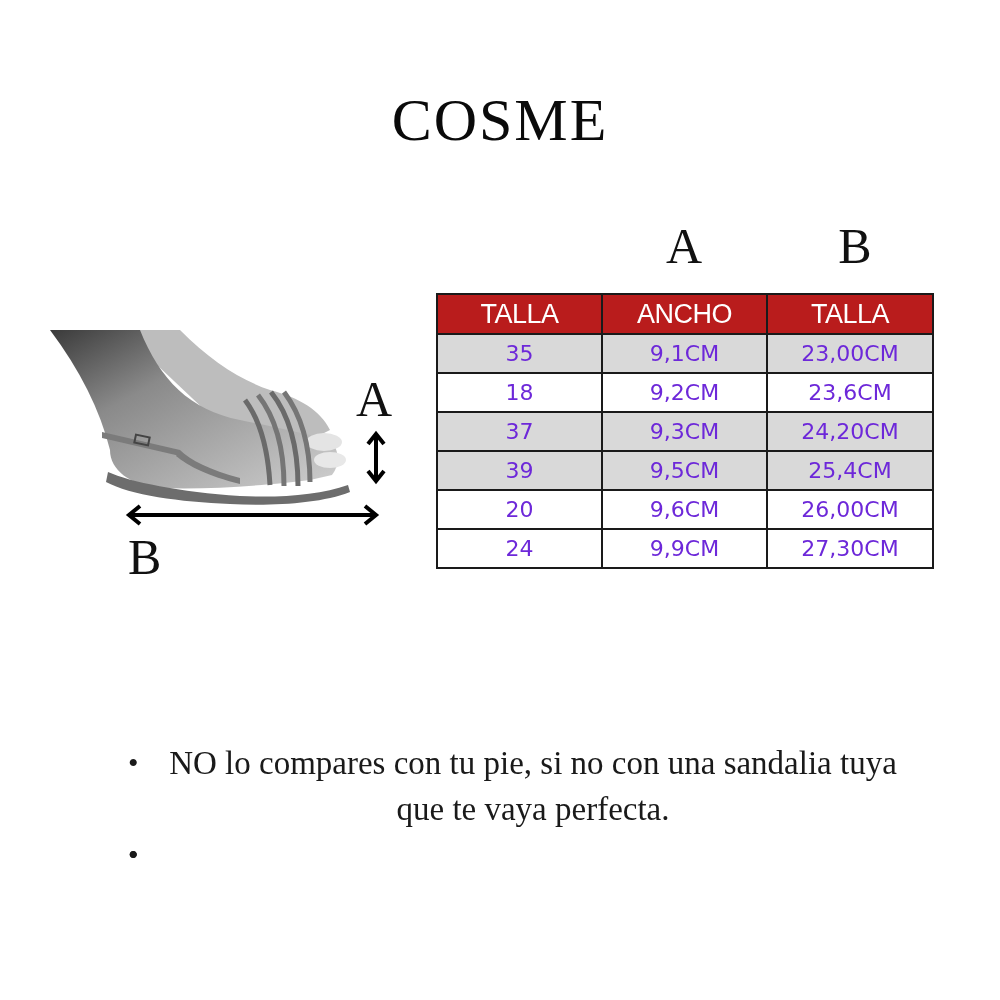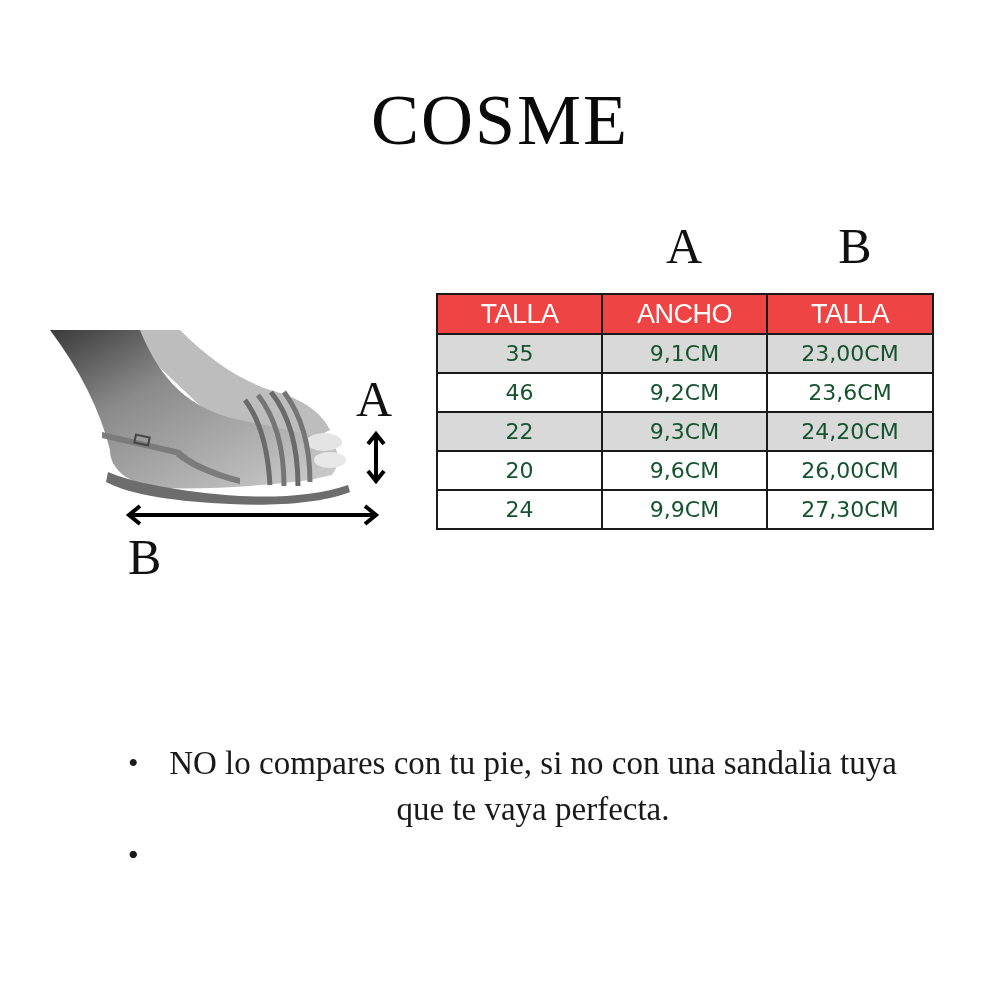--- a/index.html
+++ b/index.html
@@ -14,21 +14,21 @@
       overflow: hidden;
       color: #111111;
     }
     .title {
       position: absolute;
       left: 0;
       top: 72px;
       width: 1000px;
       text-align: center;
       font-family: "Liberation Serif", "DejaVu Serif", serif;
-      font-size: 72px;
+      font-size: 60px;
       font-weight: normal;
       letter-spacing: 2px;
       line-height: 96px;
       color: #0a0a0a;
       margin: 0;
     }
     .col-letter {
       position: absolute;
       top: 218px;
       font-family: "Liberation Serif", "DejaVu Serif", serif;
@@ -49,32 +49,32 @@
       border-collapse: collapse;
       font-family: "DejaVu Sans", "Liberation Sans", sans-serif;
       table-layout: fixed;
     }
     table.size-table th, table.size-table td {
       border: 2px solid #1a1a1a;
       text-align: center;
       padding: 0;
     }
     table.size-table th {
-      background: #ef4444;
+      background: #b91c1c;
       color: #ffffff;
       font-family: "Liberation Sans", sans-serif;
       font-weight: normal;
       font-size: 27px;
       height: 38px;
       letter-spacing: -0.5px;
     }
     table.size-table td {
       height: 37px;
       font-size: 22px;
-      color: #14532d;
+      color: #6d28d9;
     }
     table.size-table tr.row-shaded td { background: #d9d9d9; }
     table.size-table tr.row-plain td { background: #ffffff; }
     col.c1 { width: 165px; }
     col.c2 { width: 165px; }
     col.c3 { width: 166px; }
 
     .illustration {
       position: absolute;
       left: 40px;
@@ -185,28 +185,33 @@
       <th>TALLA</th>
     </tr>
   </thead>
   <tbody>
     <tr class="row-shaded">
       <td>35</td>
       <td>9,1CM</td>
       <td>23,00CM</td>
     </tr>
     <tr class="row-plain">
-      <td>46</td>
+      <td>18</td>
       <td>9,2CM</td>
       <td>23,6CM</td>
     </tr>
     <tr class="row-shaded">
-      <td>22</td>
+      <td>37</td>
       <td>9,3CM</td>
       <td>24,20CM</td>
+    </tr>
+    <tr class="row-shaded">
+      <td>39</td>
+      <td>9,5CM</td>
+      <td>25,4CM</td>
     </tr>
     <tr class="row-plain">
       <td>20</td>
       <td>9,6CM</td>
       <td>26,00CM</td>
     </tr>
     <tr class="row-plain">
       <td>24</td>
       <td>9,9CM</td>
       <td>27,30CM</td>

